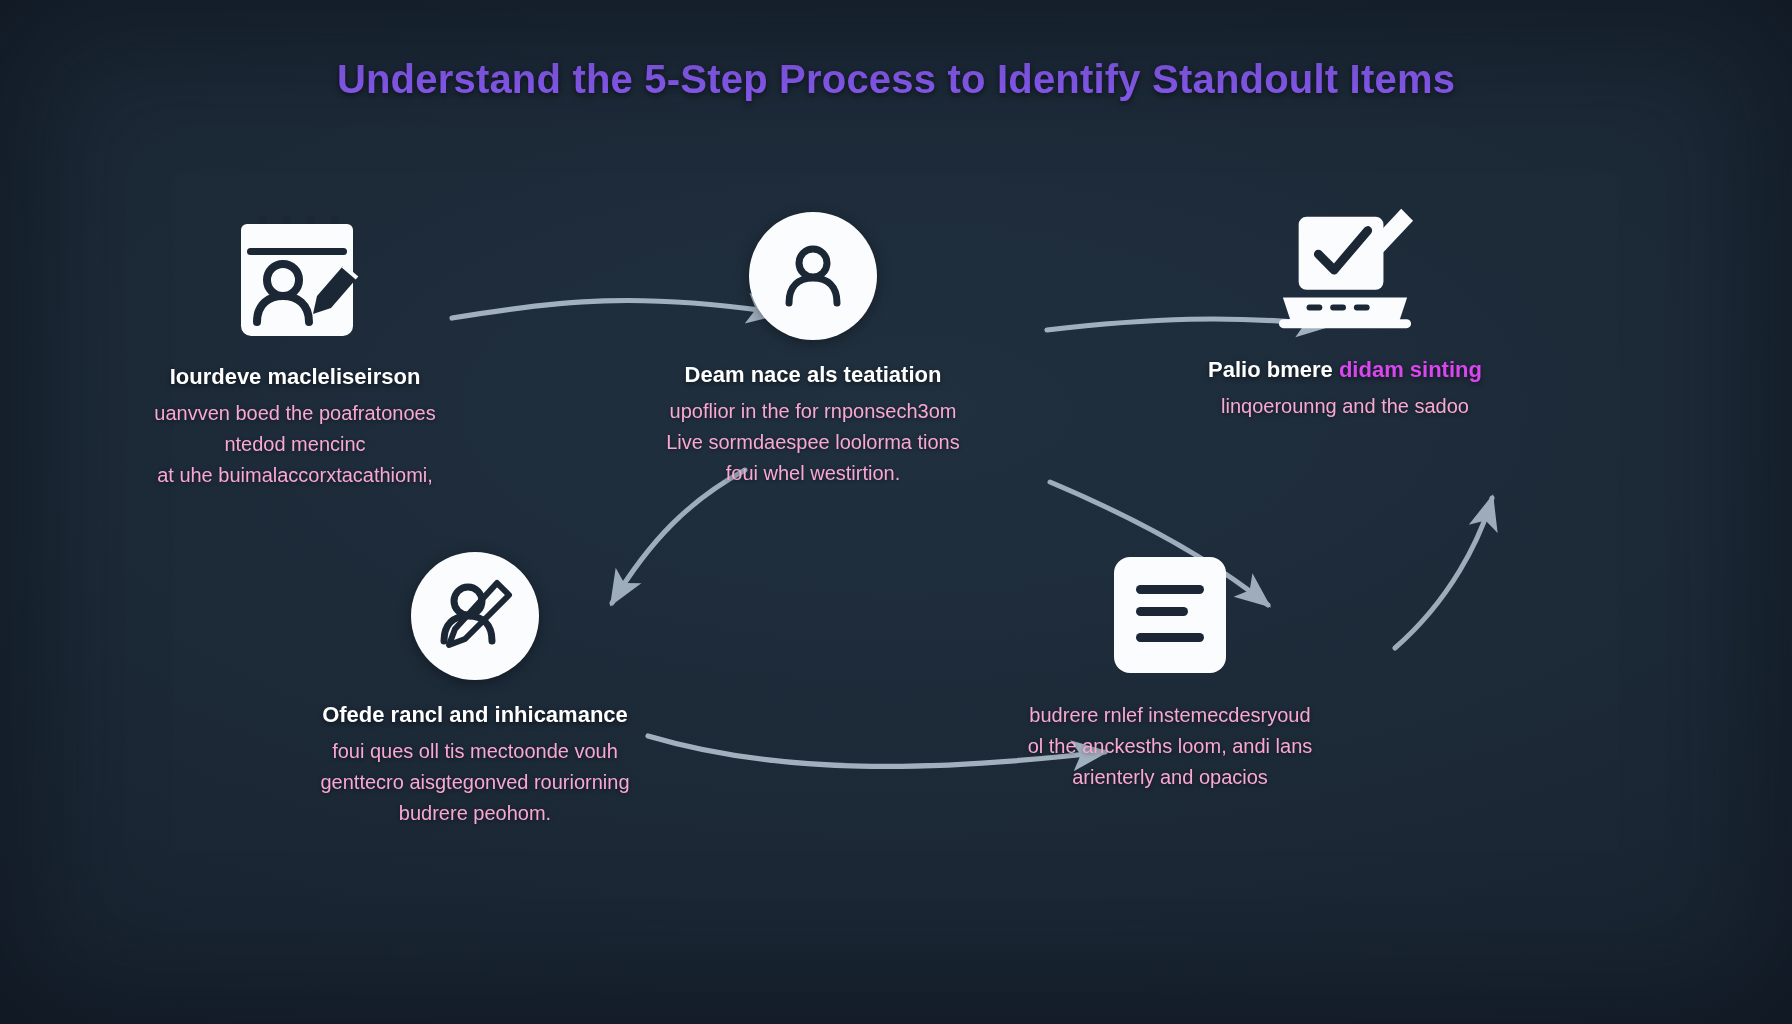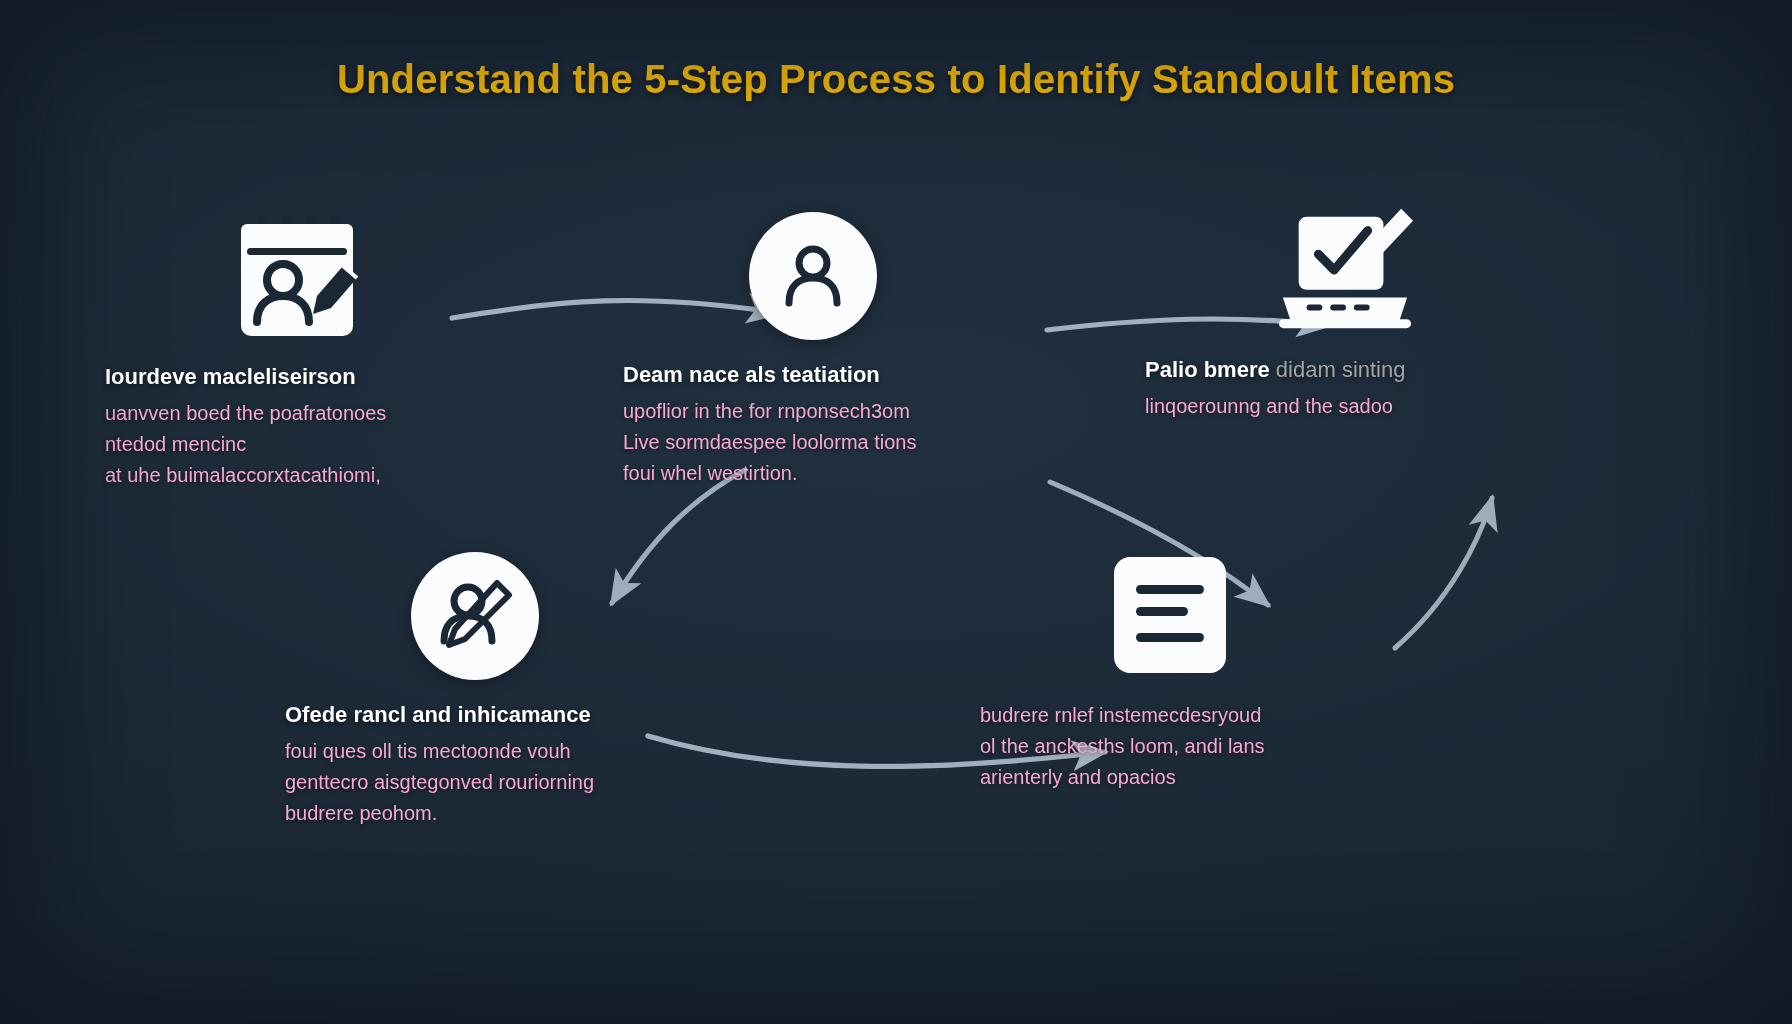--- a/index.html
+++ b/index.html
@@ -18,21 +18,21 @@
   #edge-dark{
     position:absolute;inset:0;
     box-shadow:inset 0 0 120px 30px rgba(10,16,24,.55);
     pointer-events:none;
   }
 
   
   #title{
     position:absolute;left:0;right:0;top:52px;
     text-align:center;
-    color:#eab308;
+    color:#8b5cf6;
     font-weight:bold;
     font-size:40px;
     line-height:54px;
     letter-spacing:.2px;
     text-shadow:0 2px 6px rgba(0,0,0,.55);
     padding:0 150px;
   }
   #title .l2{display:block;}
 
   
@@ -48,21 +48,21 @@
     width:128px;height:128px;border-radius:50%;
     background:#fbfcfd;
     display:flex;align-items:center;justify-content:center;
     box-shadow:0 3px 14px rgba(0,0,0,.35);
   }
   .plain-icon{
     width:140px;height:130px;
     display:flex;align-items:center;justify-content:center;
   }
   .caption{
-    width:380px;margin:20px auto 0;
+    width:380px;margin:20px auto 0;text-align:center;
   }
   .caption .head{
     color:#ffffff;font-weight:bold;font-size:22px;line-height:30px;
     text-shadow:0 2px 5px rgba(0,0,0,.5);
     margin-bottom:6px;
     white-space:nowrap;
   }
   .caption .body{
     color:#f9a8d4;font-size:20px;line-height:31px;
     text-shadow:0 1px 4px rgba(0,0,0,.45);
@@ -71,21 +71,21 @@
 
   
   #node-1{left:105px;top:212px;width:380px;}
   #node-2{left:623px;top:212px;width:380px;}
   #node-3{left:1145px;top:205px;width:400px;}
   #node-4{left:285px;top:552px;width:380px;}
   #node-5{left:975px;top:550px;width:390px;}
 
   #node-3 .caption{width:400px;}
   #node-3 .caption .head{font-weight:bold;}
-  #node-3 .caption .head .dim{color:#a3a3a3;font-weight:normal;}
+  #node-3 .caption .head .dim{color:#d946ef;font-weight:bold;}
 </style>
 </head>
 <body>
 
 <div id="canvas"></div>
 
 <div id="title">
   <span>Understand the 5-Step Process to Identify Standoult Items</span>
 </div>
 

